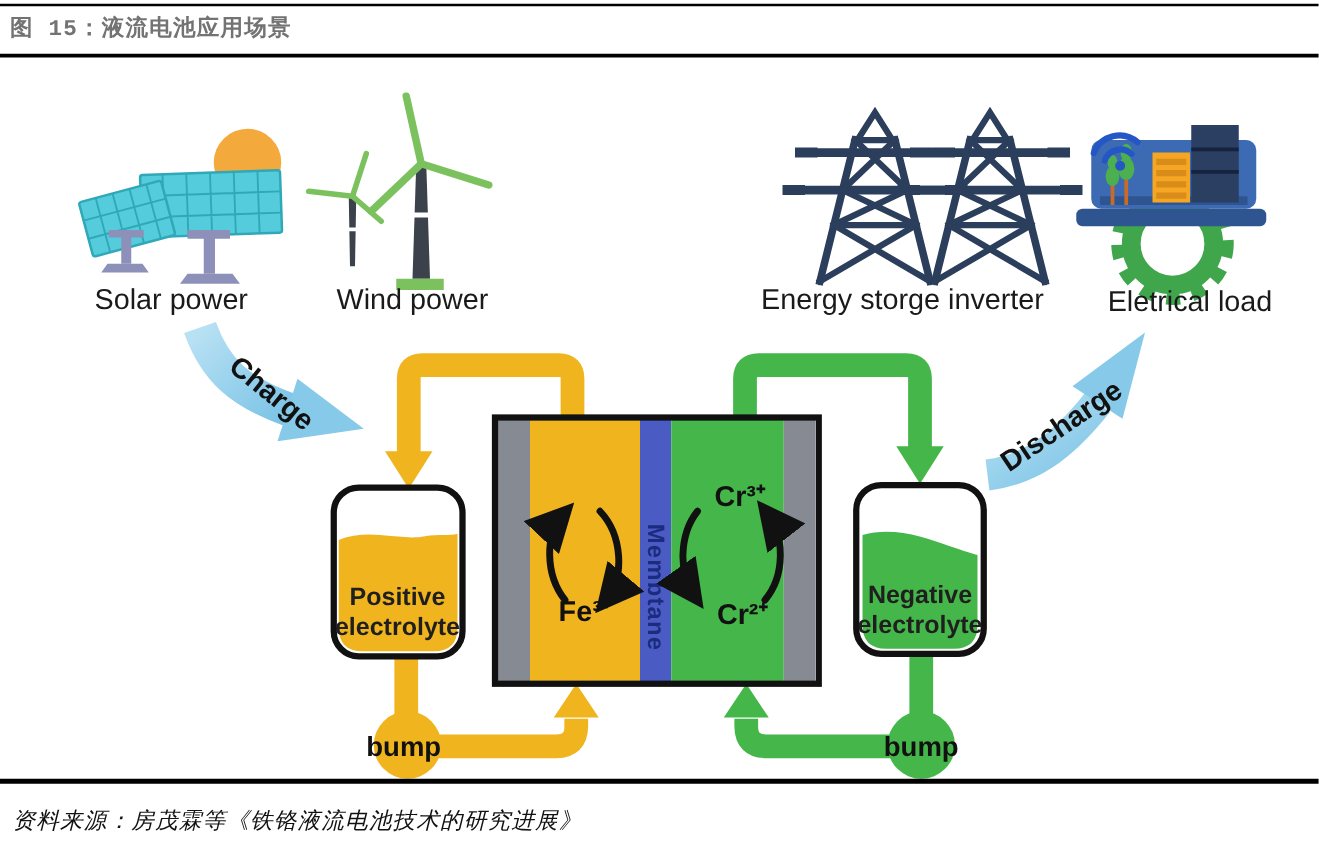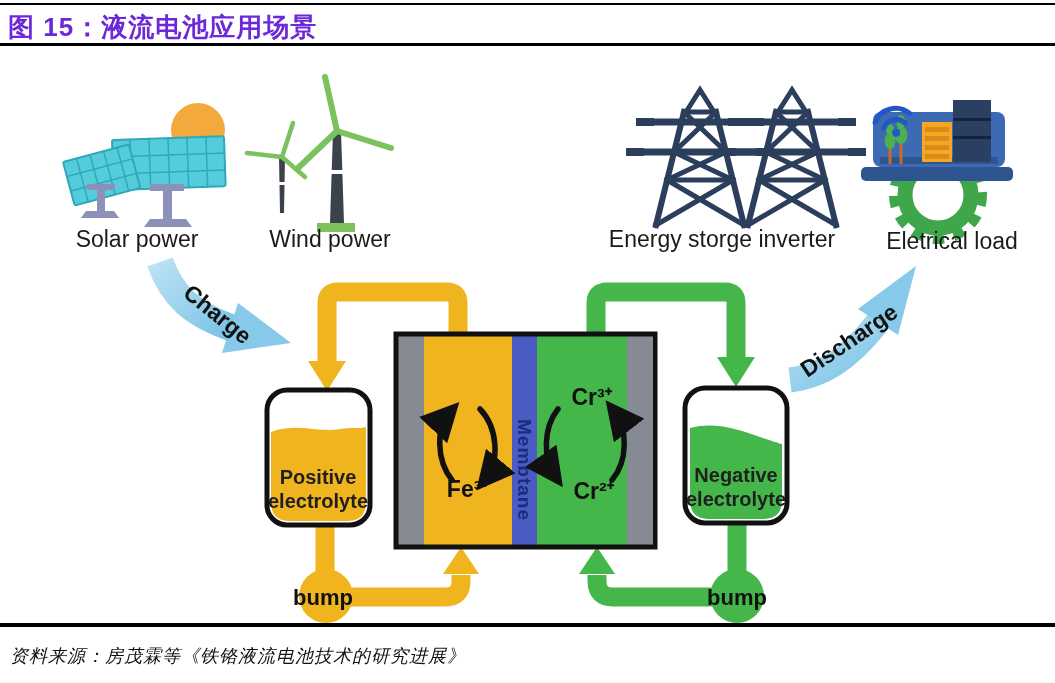--- a/index.html
+++ b/index.html
@@ -3,21 +3,21 @@
 <meta charset="utf-8">
 <style>
   html,body{margin:0;padding:0;}
   body{
     width:1055px;height:683px;position:relative;background:#ffffff;
     font-family:"Liberation Sans", sans-serif;overflow:hidden;
   }
   .top-rule{position:absolute;top:3px;left:0;width:1055px;height:2px;background:#000;}
   .fig-title{
     position:absolute;top:10px;left:8px;
-    font-family:Liberation Sans, sans-serif;font-weight:bold;font-size:26px;color:#6d28d9;
+    font-family:Liberation Mono, monospace;font-weight:bold;font-size:18px;color:#737373;
     letter-spacing:1px;
   }
   .title-rule{position:absolute;top:43px;left:0;width:1055px;height:3px;background:#000;}
   .diagram-svg{position:absolute;top:60px;left:0;}
   .src-rule{position:absolute;top:623px;left:0;width:1055px;height:4px;background:#000;}
   .source-text{
     position:absolute;top:644px;left:10px;
     font-family:"Liberation Serif", serif;font-style:italic;font-size:18px;color:#111;
     letter-spacing:1px;
   }

